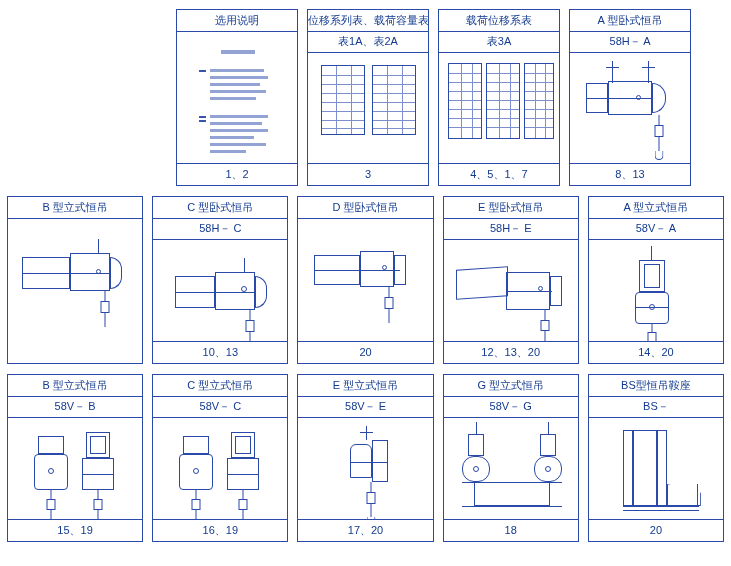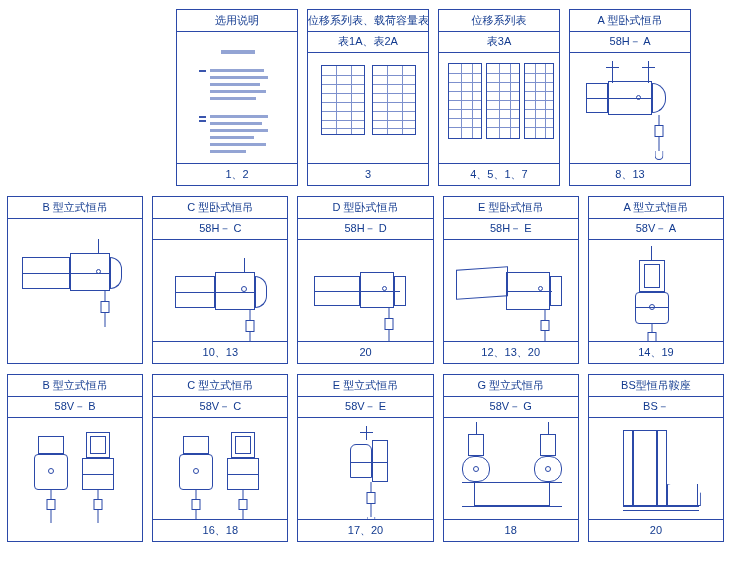--- a/index.html
+++ b/index.html
@@ -131,21 +131,21 @@
             <div class="hr" style="top:54px;"></div>
           <div class="hr" style="top:62px;"></div>
           <div class="vr" style="left:14px;"></div>
             <div class="vr" style="left:29px;"></div>
         </div>
       </div>
       <div class="ftr">3</div>
     </div>
 
     <div class="card">
-      <div class="hdr">位移系列表</div>
+      <div class="hdr">载荷位移系表</div>
       <div class="sub">表3A</div>
       <div class="art">
         <div class="tbl" style="left:9px;top:10px;width:34px;height:76px;">
           <div class="hr" style="top:9px;"></div>
             <div class="hr" style="top:18px;"></div>
           <div class="hr" style="top:27px;"></div>
             <div class="hr" style="top:36px;"></div>
           <div class="hr" style="top:45px;"></div>
             <div class="hr" style="top:54px;"></div>
           <div class="hr" style="top:63px;"></div>
@@ -237,21 +237,20 @@
           <div class="blk" style="top:10px;width:9px;height:12px;"></div>
           <div class="stem" style="top:22px;height:14px;"></div>
 
         </div>
       </div>
       <div class="ftr">10、13</div>
     </div>
 
     <div class="card">
       <div class="hdr">D 型卧式恒吊</div>
-      <div class="sub">58H－ D</div>
       <div class="art">
         <div class="bx" style="left:16px;top:36px;width:46px;height:30px;"></div>
         <div class="bx" style="left:62px;top:32px;width:34px;height:36px;"></div>
         <div class="bx" style="left:96px;top:36px;width:12px;height:30px;"></div>
         <div class="ln lnh" style="left:16px;top:51px;width:86px;"></div>
         <div class="circ" style="left:84px;top:46px;width:5px;height:5px;"></div>
         <div class="hook" style="left:82px;top:68px;width:18px;height:50px;">
           <div class="stem" style="top:0;height:10px;"></div>
           <div class="blk" style="top:10px;width:9px;height:12px;"></div>
           <div class="stem" style="top:22px;height:14px;"></div>
@@ -289,21 +288,21 @@
         <div class="bx" style="left:55px;top:24px;width:16px;height:24px;"></div>
         <div class="bx" style="left:46px;top:52px;width:34px;height:32px;border-radius:4px;"></div>
         <div class="circ" style="left:60px;top:64px;width:6px;height:6px;"></div>
         <div class="ln lnh" style="left:46px;top:67px;width:34px;"></div>
         <div class="hook" style="left:54px;top:84px;width:18px;height:46px;">
           <div class="stem" style="top:0;height:8px;"></div>
           <div class="blk" style="top:8px;width:9px;height:12px;"></div>
 
         </div>
       </div>
-      <div class="ftr">14、19</div>
+      <div class="ftr">14、20</div>
     </div>
   </div>
 
   <div class="row row3 r3">
 
     <div class="card">
       <div class="hdr">B 型立式恒吊</div>
       <div class="sub">58V－ B</div>
       <div class="art">
         <div class="bx" style="left:30px;top:18px;width:26px;height:18px;"></div>
@@ -319,20 +318,21 @@
         <div class="bx" style="left:82px;top:18px;width:16px;height:18px;"></div>
         <div class="bx" style="left:74px;top:40px;width:32px;height:32px;"></div>
         <div class="ln lnh" style="left:74px;top:56px;width:32px;"></div>
         <div class="hook" style="left:81px;top:72px;width:18px;height:46px;">
           <div class="stem" style="top:0;height:9px;"></div>
           <div class="blk" style="top:9px;width:9px;height:11px;"></div>
           <div class="stem" style="top:20px;height:13px;"></div>
 
         </div>
       </div>
+      <div class="ftr">15、19</div>
     </div>
 
     <div class="card">
       <div class="hdr">C 型立式恒吊</div>
       <div class="sub">58V－ C</div>
       <div class="art">
         <div class="bx" style="left:30px;top:18px;width:26px;height:18px;"></div>
         <div class="bx" style="left:26px;top:36px;width:34px;height:36px;border-radius:4px;"></div>
         <div class="circ" style="left:40px;top:50px;width:6px;height:6px;"></div>
         <div class="hook" style="left:34px;top:72px;width:18px;height:46px;">
@@ -345,21 +345,21 @@
         <div class="bx" style="left:82px;top:18px;width:16px;height:18px;"></div>
         <div class="bx" style="left:74px;top:40px;width:32px;height:32px;"></div>
         <div class="ln lnh" style="left:74px;top:56px;width:32px;"></div>
         <div class="hook" style="left:81px;top:72px;width:18px;height:46px;">
           <div class="stem" style="top:0;height:9px;"></div>
           <div class="blk" style="top:9px;width:9px;height:11px;"></div>
           <div class="stem" style="top:20px;height:13px;"></div>
 
         </div>
       </div>
-      <div class="ftr">16、18</div>
+      <div class="ftr">16、19</div>
     </div>
 
     <div class="card">
       <div class="hdr">E 型立式恒吊</div>
       <div class="sub">58V－ E</div>
       <div class="art">
         <div class="ln lnv" style="left:68px;top:8px;height:14px;"></div>
         <div class="ln lnh" style="left:62px;top:14px;width:13px;"></div>
         <div class="bx" style="left:52px;top:26px;width:22px;height:34px;border-radius:6px 6px 0 0;"></div>
         <div class="bx" style="left:74px;top:22px;width:16px;height:42px;"></div>

